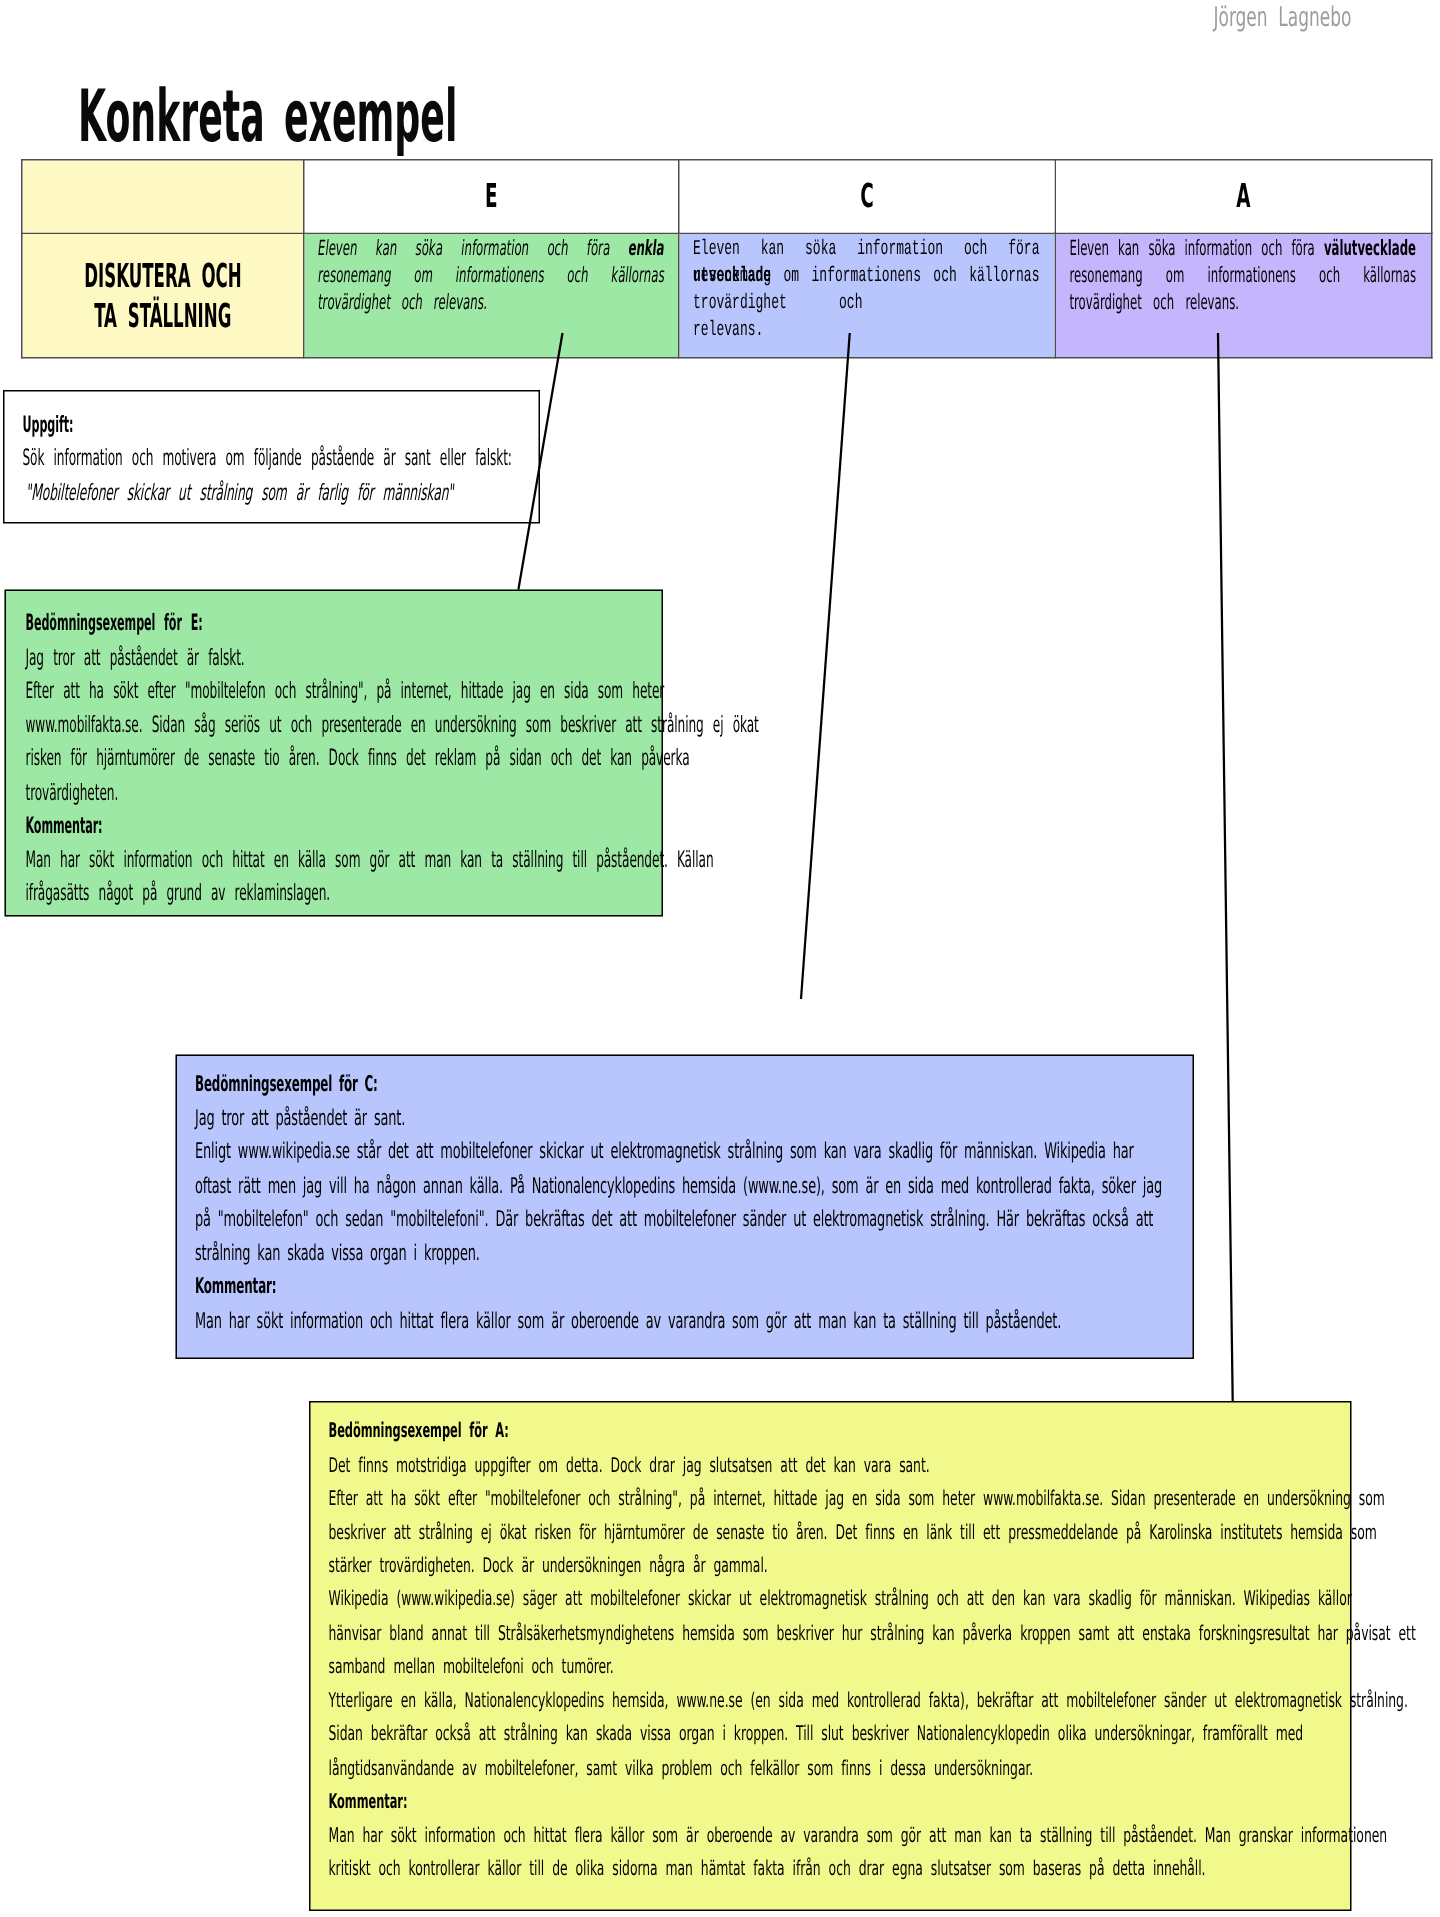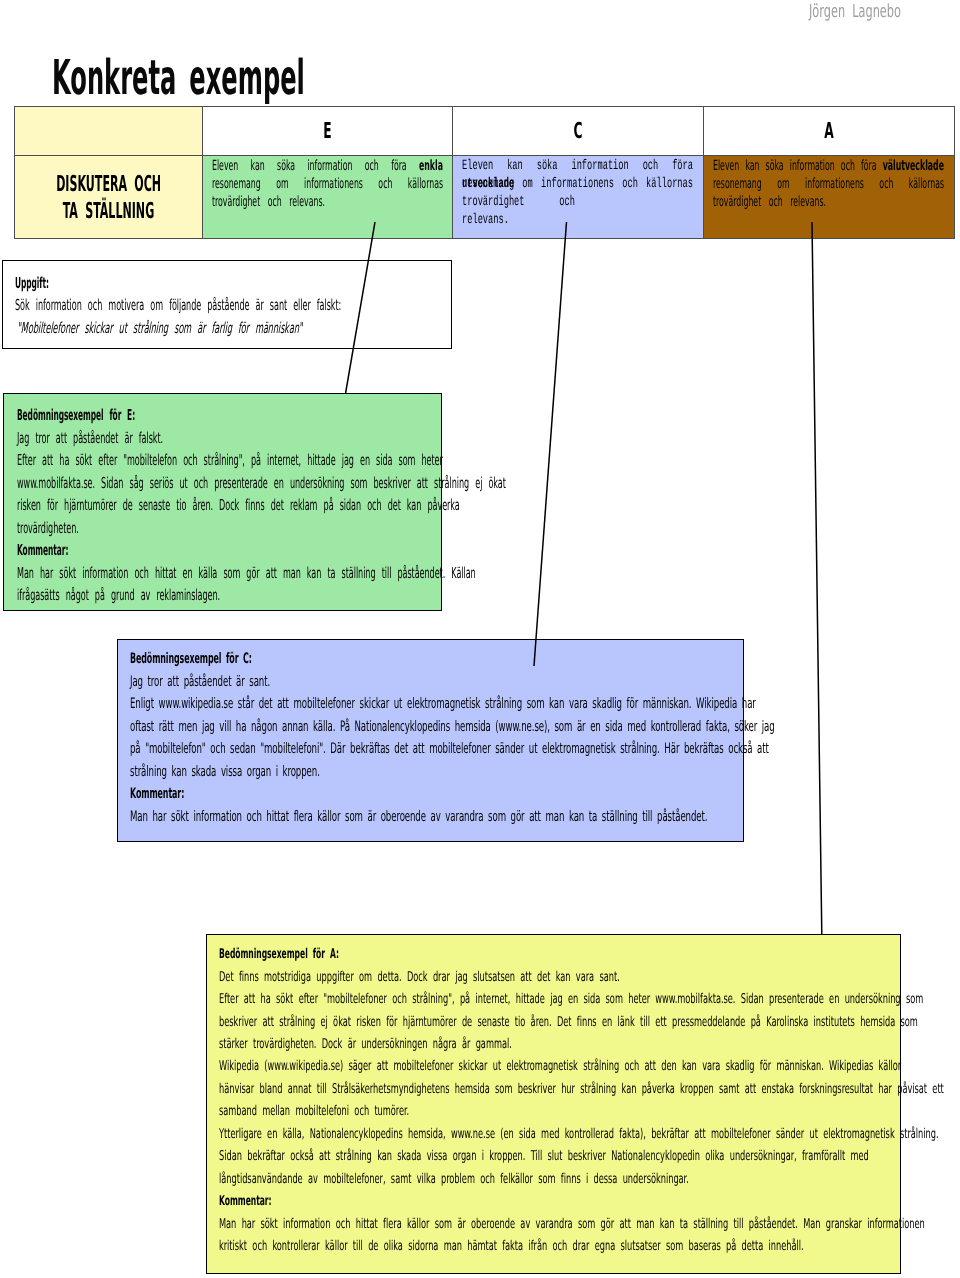--- a/index.html
+++ b/index.html
@@ -51,45 +51,45 @@
   }
   .crit{padding:0;position:relative;height:82.5px;}
   .critbody{position:absolute;left:8.9px;top:1.5px;}
   .crit .ln{
     font-size:14px;line-height:18.1px;height:18.1px;
     text-align:justify;text-align-last:justify;
     overflow:visible;
     transform:scaleX(.62);transform-origin:left top;
   }
   .crit b{font-weight:bold;}
-  .cE{background:#9ee8a5;}
+  .cE{background:#9ee8a5;font-style:italic;}
   .cC{background:#b9c6fd;font-family:Liberation Mono, monospace;}
-  .cA{background:#a16207;}
+  .cA{background:#c4b5fd;}
 
   
   .box{border:1.5px solid #000;box-sizing:border-box;}
   .box p{margin:0;white-space:nowrap;}
   .box b{font-weight:bold;display:inline-block;transform:scaleX(.92);transform-origin:left center;}
   .box i{font-style:italic;display:inline-block;transform:skewX(-7deg);}
 
-  #uppgift{left:2px;top:259.8px;width:450px;height:89.5px;background:#fff;}
+  #uppgift{left:2px;top:259.8px;width:358px;height:89.5px;background:#fff;}
   #uppgift .txt{
     position:absolute;left:12.2px;top:11px;
     font-size:15px;line-height:22.4px;word-spacing:6px;letter-spacing:-0.1px;
     transform:scaleX(.60);transform-origin:left top;
   }
 
   #boxE{left:3px;top:393px;width:439px;height:218px;background:#9ee8a5;}
   #boxE .txt{
     position:absolute;left:12.8px;top:10px;
     font-size:15px;line-height:22.5px;word-spacing:6px;letter-spacing:-0.1px;
     transform:scaleX(.60);transform-origin:left top;
   }
 
-  #boxC{left:117px;top:639px;width:627px;height:203px;background:#b9c6fd;}
+  #boxC{left:117px;top:703px;width:679px;height:203px;background:#b9c6fd;}
   #boxC .txt{
     position:absolute;left:12.1px;top:8px;
     font-size:14.5px;line-height:22.5px;word-spacing:3px;letter-spacing:-0.15px;
     transform:scaleX(.66);transform-origin:left top;
   }
 
   #boxA{left:206px;top:934px;width:695px;height:340px;background:#f1f98c;}
   #boxA .txt{
     position:absolute;left:11.9px;top:8.2px;
     font-size:13.5px;line-height:22.45px;word-spacing:4px;letter-spacing:-0.05px;

